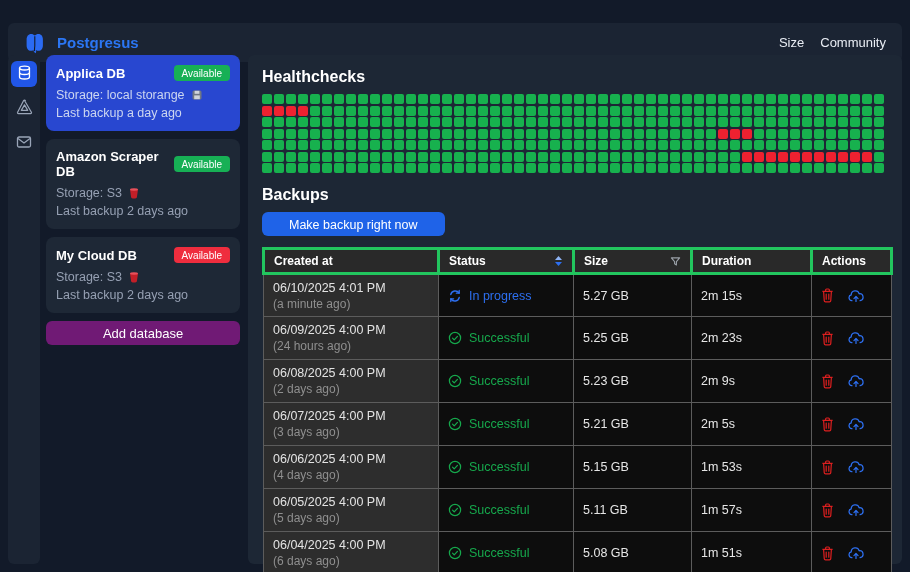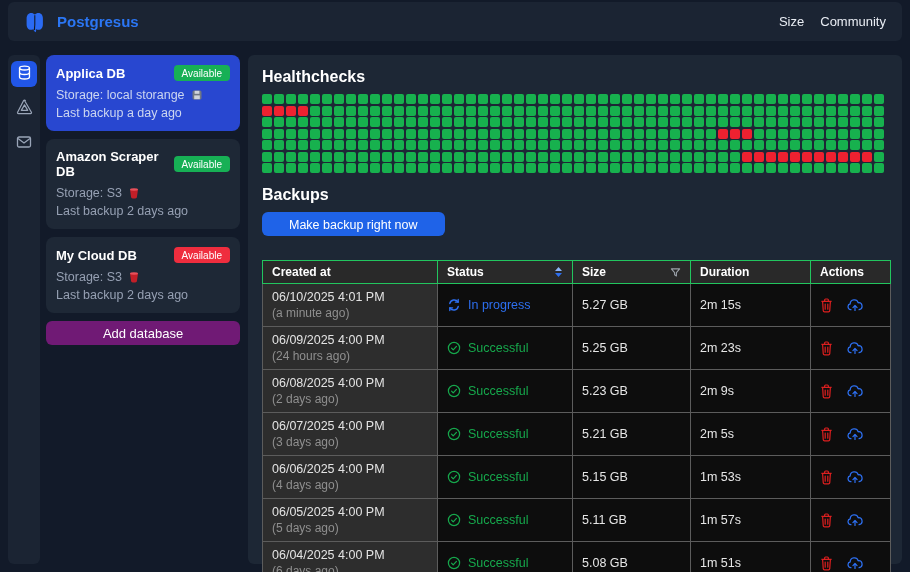--- a/index.html
+++ b/index.html
@@ -5,21 +5,21 @@
   * { box-sizing: border-box; }
   html,body { margin:0; padding:0; }
   body {
     width:910px; height:572px; position:relative; overflow:hidden;
     background:#121a29;
     font-family:"Liberation Sans", sans-serif;
   }
 
   
   .topbar {
-    position:absolute; left:8px; top:2px; right:8px; height:39px;
+    position:absolute; left:8px; top:23px; right:8px; height:39px;
     background:#1b2433; border-radius:6px;
     display:flex; align-items:center; justify-content:space-between;
     padding:0 16px;
   }
   .brand { display:flex; align-items:center; gap:9px; color:#2b76f4; font-weight:bold; font-size:15px; cursor:pointer; }
   .brand svg { display:block; }
   .topnav { display:flex; gap:16px; color:#e9edf4; font-size:13px; }
   .topnav span { cursor:pointer; }
 
   
@@ -62,30 +62,30 @@
   .section-title { color:#ffffff; font-size:16px; font-weight:bold; margin:0 0 8px 0; }
 
   .health-grid {
     display:grid; grid-template-columns:repeat(52, 10px); grid-auto-rows:10px;
     gap:1.5px 2px; margin-bottom:13px;
   }
   .hcell { background:#17b14e; border-radius:2px; }
   .hcell.red { background:#ee2130; }
 
   .make-backup {
-    height:24px; padding:6px 27px; margin:2px 0 24px 0;
+    height:24px; padding:6px 27px; margin:2px 0 11px 0;
     background:#1f63e8; color:#fff; border:none; border-radius:6px;
     font-size:12.5px; font-family:inherit; cursor:pointer; display:block;
   }
 
   
   table.backups { border-collapse:collapse; width:628px; font-size:12.5px; table-layout:fixed; }
   .backups th {
     background:#292929; color:#ffffff; font-size:12px; font-weight:bold; text-align:left;
-    padding:4px 9px; border:1px solid #22c55e; height:22px;
+    padding:4px 9px; border:3px solid #22c55e; height:22px;
   }
   .backups td { border:1px solid #5c5c5c; padding:4px 9px; vertical-align:middle; }
   .backups tbody tr { height:43px; }
   .td-created { background:#2d2d2d; }
   .td-dark { background:#0d0d0d; color:#e6e6e6; }
   .created-main { color:#e3e3e3; }
   .created-ago { color:#8f8f8f; font-size:12px; margin-top:2px; }
   .th-flex { display:flex; align-items:center; justify-content:space-between; }
   .status-wrap { display:flex; align-items:center; gap:7px; }
   .status-label.progress { color:#2d6ff0; }

